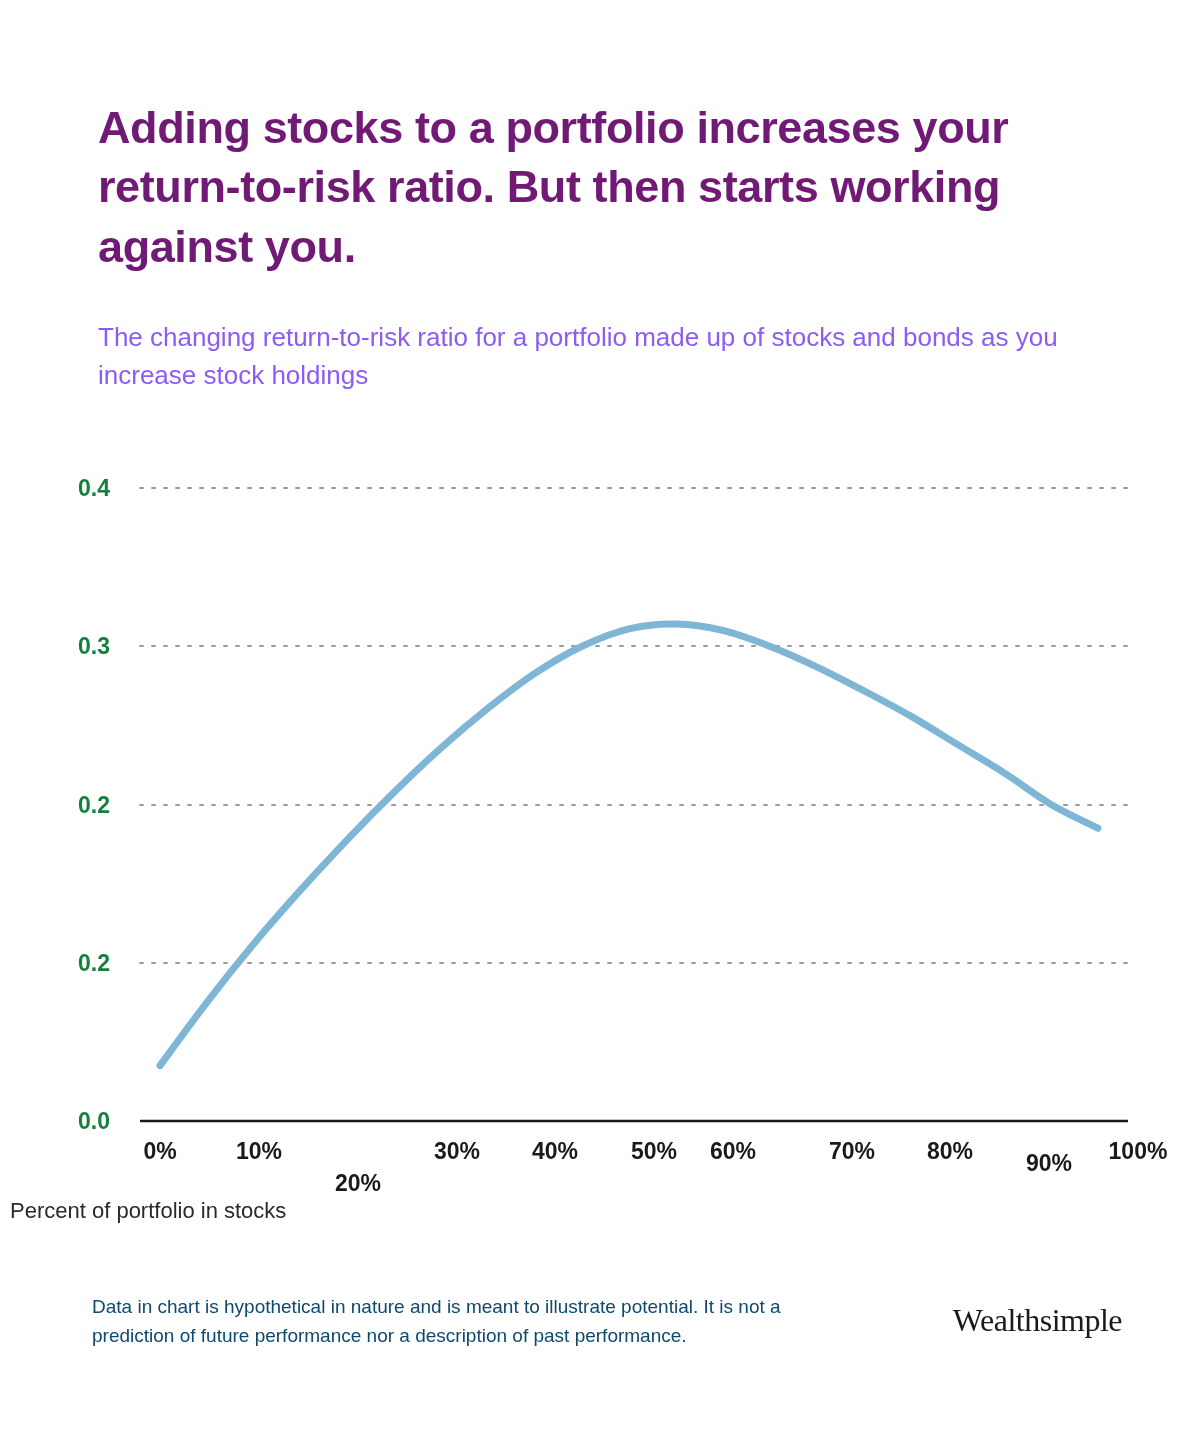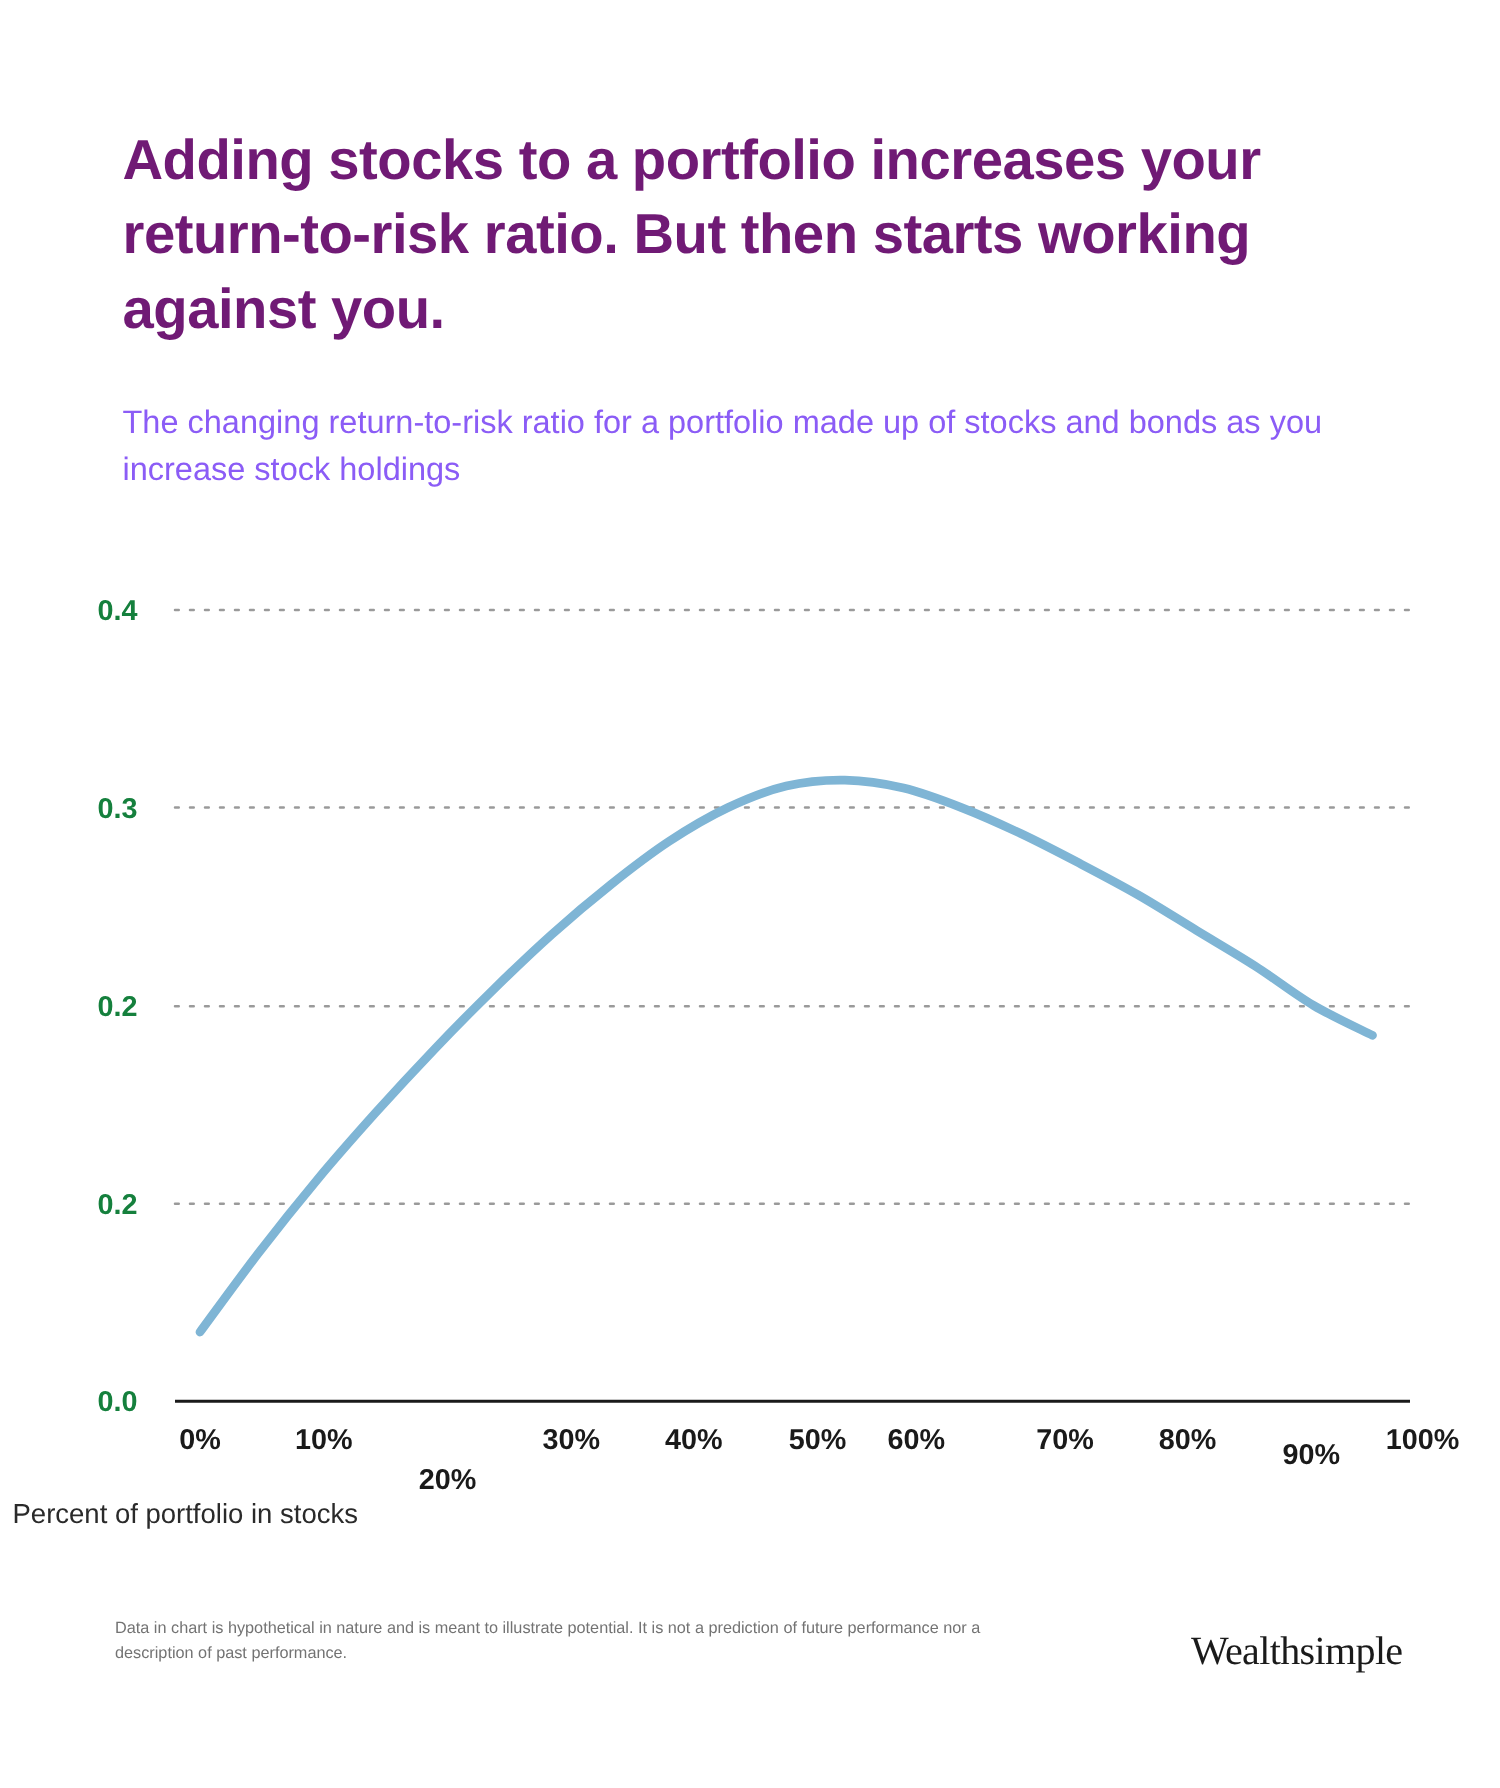--- a/index.html
+++ b/index.html
@@ -75,23 +75,23 @@
     top: 1188px;
     width: 1180px;
     font-size: 22px;
     color: #2a2a2a;
   }
   .footnote {
     position: absolute;
     left: 82px;
     top: 1282px;
     width: 730px;
-    font-size: 13px;
+    font-size: 19px;
     line-height: 1.55;
-    color: #737373;
+    color: #0c4a6e;
   }
   .brand {
     position: absolute;
     right: 68px;
     top: 1292px;
     font-family: "Liberation Serif", serif;
     font-size: 32px;
     font-weight: normal;
     color: #1a1a1a;
     letter-spacing: -0.5px;

